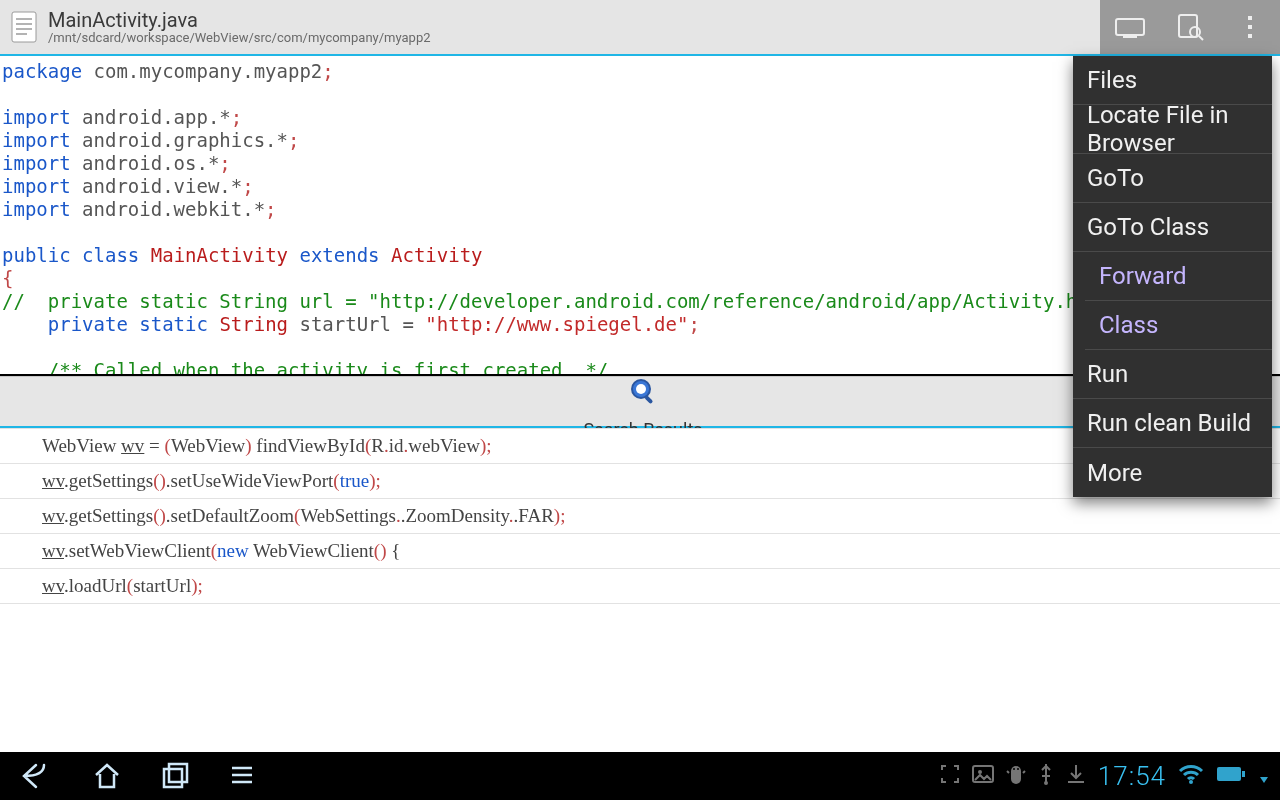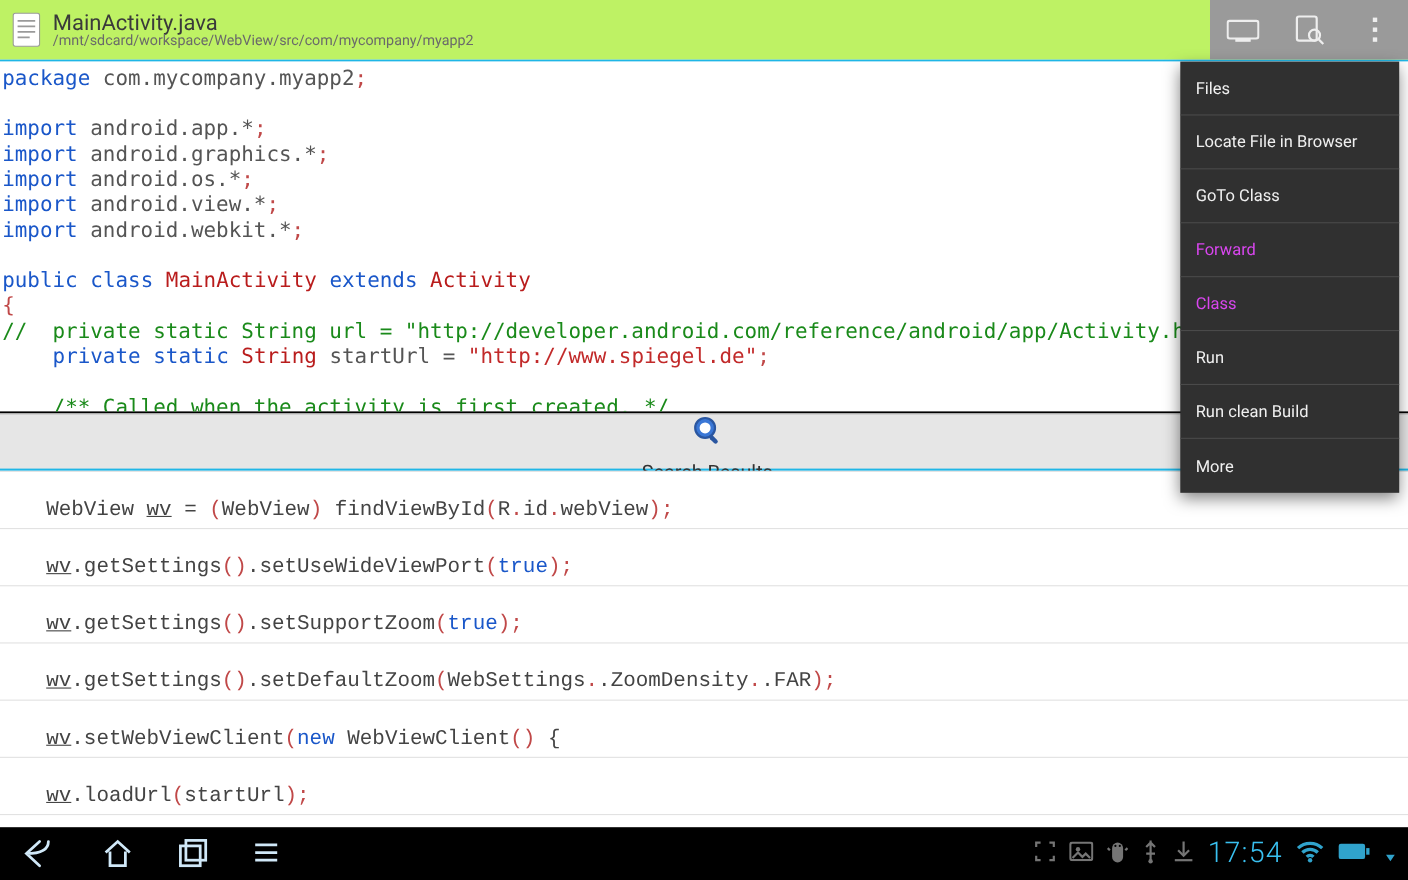--- a/index.html
+++ b/index.html
@@ -1,20 +1,20 @@
 <!DOCTYPE html>
 <html><head>
 <meta charset="utf-8">
 <style>
   * { margin: 0; padding: 0; box-sizing: border-box; }
   html, body { width: 1280px; height: 800px; font-family: "Roboto", "Helvetica Neue", Arial, sans-serif; background: #000; overflow: hidden; }
   .screen { width: 1280px; height: 800px; display: flex; flex-direction: column; background: #fff; }
 
   
-  .appbar { height: 54px; background: #bef264; display: flex; align-items: center; position: relative; }
+  .appbar { height: 54px; background: #e5e5e5; display: flex; align-items: center; position: relative; }
   .appbar .file-icon { width: 32px; height: 38px; margin: 0 8px 0 8px; display:flex; align-items:center; justify-content:center;}
   .appbar .titles { display: flex; flex-direction: column; line-height: 1.1; }
   .appbar .title { font-size: 20px; color: #3a3a3a; font-weight: 400; }
   .appbar .subtitle { font-size: 13px; color: #6a6a6a; }
   .appbar .actions { position: absolute; right: 0; top: 0; height: 54px; display: flex; }
   .appbar .action-btn { width: 60px; height: 54px; display: flex; align-items: center; justify-content: center; }
   .appbar .actions-bg { background: #9a9a9a; display:flex; }
   .appbar svg { display:block; }
 
   
@@ -31,28 +31,28 @@
   .punc { color: #c04848; }
 
   .code-top { height: 320px; border-bottom: 2px solid #000; background:#fff; }
 
   
   .search-bar { height: 52px; background: #e6e6e6; border-top: 1px solid #c8c8c8; border-bottom: 2px solid #1fb6e6; display: flex; align-items: center; padding-left: 6px; gap: 10px; flex-direction: column; }
   .search-bar .label { font-size: 18px; color: #333; }
 
   
   .results { background: #fff; overflow: hidden; flex: 1 1 auto; }
-  .result-row { font-family: Liberation Mono, monospace; font-size: 19px; color: #444; padding: 23px 0 6px 42px; border-bottom: 1px solid #e2e2e2; white-space: pre; }
+  .result-row { font-family: Liberation Serif, serif; font-size: 19px; color: #444; padding: 6px 0 6px 42px; border-bottom: 1px solid #e2e2e2; white-space: pre; }
   .result-row:first-child { border-top: 1px solid #e2e2e2;}
 
   
   .menu { position: absolute; right: 8px; top: 56px; width: 199px; background: #303030; display: flex; flex-direction: column; box-shadow: 0 6px 14px rgba(0,0,0,.5); z-index: 50; }
-  .menu-item { height: 49px; display: flex; align-items: center; padding: 0 14px; font-size: 15px; color: #f0f0f0; border-bottom: 1px solid #4a4a4a; cursor: pointer; }
+  .menu-item { height: 49px; display: flex; align-items: center; padding: 0 14px; font-size: 24px; color: #f0f0f0; border-bottom: 1px solid #4a4a4a; cursor: pointer; }
   .menu-item:last-child { border-bottom: none; }
-  .menu-item.disabled { color: #d946ef; }
+  .menu-item.disabled { color: #c4b5fd; margin-left: 12px; }
 
   
   .navbar { height: 48px; background: #000; display: flex; align-items: center; color: #c8e8ff; position: relative; }
   .nav-left { display: flex; gap: 38px; padding-left: 20px; }
   .nav-btn svg { display:block; }
   .nav-right { position: absolute; right: 10px; top: 0; height: 48px; display: flex; align-items: center; gap: 12px; }
   .clock { font-size: 26px; color: #39c0f0; letter-spacing: 1px; font-weight: 300; font-family: "Roboto", sans-serif;}
   .status-icon { opacity: .85; }
 </style>
 </head>
@@ -123,21 +123,20 @@
           <circle cx="12" cy="12" r="5" fill="#fff"></circle>
           <rect x="18" y="18" width="9" height="4" rx="2" transform="rotate(45 18 18)" fill="#2a56a0"></rect>
         </svg>
     </span>
     <span class="label">Search Results</span>
   </div>
 
   <div class="results">
     <div class="result-row"><span>WebView </span><span class="und">wv</span><span> = </span><span class="punc">(</span><span>WebView</span><span class="punc">)</span><span> findViewById</span><span class="punc">(</span><span>R</span><span class="punc">.</span><span>id</span><span class="punc">.</span><span>webView</span><span class="punc">)</span><span class="punc">;</span></div>
     <div class="result-row"><span class="und">wv</span><span>.getSettings</span><span class="punc">()</span><span>.setUseWideViewPort</span><span class="punc">(</span><span class="kw">true</span><span class="punc">)</span><span class="punc">;</span></div>
-    <div class="result-row"><span class="und">wv</span><span>.getSettings</span><span class="punc">()</span><span>.setSupportZoom</span><span class="punc">(</span><span class="kw">true</span><span class="punc">)</span><span class="punc">;</span></div>
     <div class="result-row"><span class="und">wv</span><span>.getSettings</span><span class="punc">()</span><span>.setDefaultZoom</span><span class="punc">(</span><span>WebSettings</span><span class="punc">.</span><span>.ZoomDensity</span><span class="punc">.</span><span>.FAR</span><span class="punc">)</span><span class="punc">;</span></div>
     <div class="result-row"><span class="und">wv</span><span>.setWebViewClient</span><span class="punc">(</span><span class="kw">new</span><span> WebViewClient</span><span class="punc">()</span><span> {</span></div>
     <div class="result-row"><span class="und">wv</span><span>.loadUrl</span><span class="punc">(</span><span>startUrl</span><span class="punc">)</span><span class="punc">;</span></div>
   </div>
 
   <div class="navbar">
     <div class="nav-left">
       <div class="nav-btn">
           <svg width="34" height="30" viewBox="0 0 34 30">
             <path d="M16 4 L4 15 L16 26 M4 15 Q24 15 24 4" fill="none" stroke="#d0e8f8" stroke-width="2.5" stroke-linecap="round"></path>
@@ -203,20 +202,23 @@
   </div>
 
   <div class="menu">
     <div class="menu-item">
         <span>Files</span>
       </div>
     <div class="menu-item">
         <span>Locate File in Browser</span>
       </div>
     <div class="menu-item">
+        <span>GoTo</span>
+      </div>
+    <div class="menu-item">
         <span>GoTo Class</span>
       </div>
     <div class="menu-item disabled">
         <span>Forward</span>
       </div>
     <div class="menu-item disabled">
         <span>Class</span>
       </div>
     <div class="menu-item">
         <span>Run</span>

